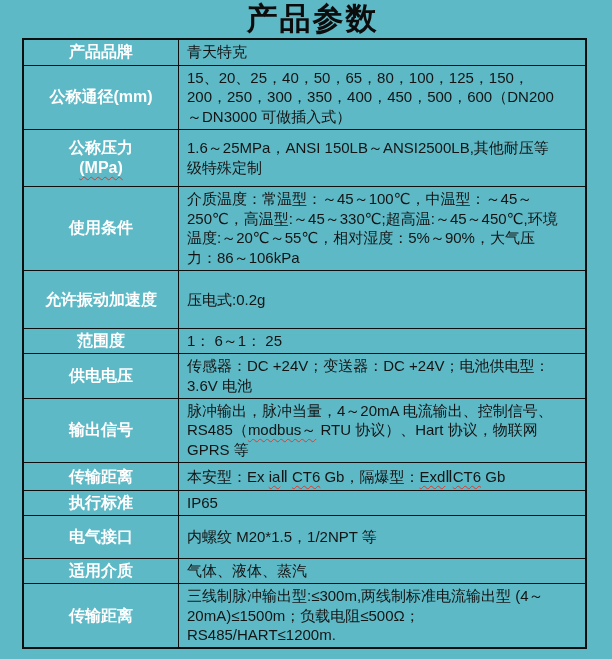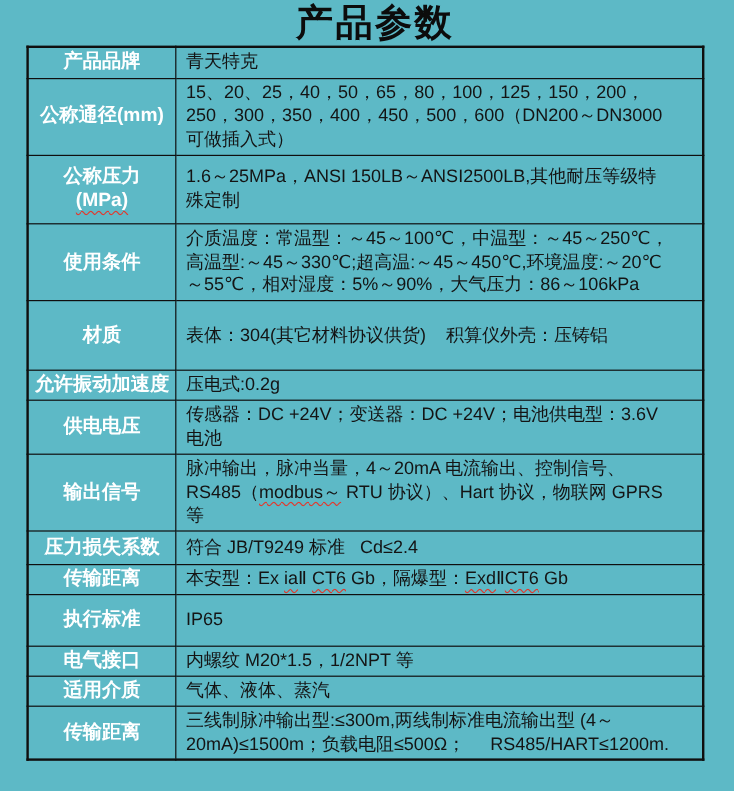--- a/index.html
+++ b/index.html
@@ -32,21 +32,21 @@
   table.params th, table.params td {
     border: 1.5px solid #0f0f0f;
     vertical-align: middle;
   }
   table.params th {
     width: 118px;
     color: #ffffff;
     font-weight: bold;
     font-size: 16px;
     text-align: center;
-    padding: 1px 2px;
+    padding: 1px 18px;
     line-height: 1.25;
   }
   table.params td {
     color: #141414;
     font-size: 15px;
     text-align: left;
     padding: 2px 24px 2px 8px;
     line-height: 1.32;
     white-space: pre-wrap;
     word-break: break-word;
@@ -98,38 +98,34 @@
         <span class="label-line">公称压力</span>
         <span class="label-line sq">(MPa)</span>
       </th>
       <td>1.6～25MPa，ANSI 150LB～ANSI2500LB,其他耐压等级特殊定制</td>
     </tr>
     <tr>
       <th>使用条件</th>
       <td>介质温度：常温型：～45～100℃，中温型：～45～250℃，高温型:～45～330℃;超高温:～45～450℃,环境温度:～20℃～55℃，相对湿度：5%～90%，大气压力：86～106kPa</td>
     </tr>
     <tr>
-      <th>材质</th>
-      <td>表体：304(其它材料协议供货)    积算仪外壳：压铸铝</td>
+      <th>允许振动加速度</th>
+      <td>压电式:0.2g</td>
     </tr>
     <tr>
-      <th>允许振动加速度</th>
-      <td>压电式:0.2g</td>
+      <th>范围度</th>
+      <td>1： 6～1： 25</td>
     </tr>
     <tr>
       <th>供电电压</th>
       <td>传感器：DC +24V；变送器：DC +24V；电池供电型：3.6V 电池</td>
     </tr>
     <tr>
       <th>输出信号</th>
       <td><span>脉冲输出，脉冲当量，4～20mA 电流输出、控制信号、RS485（</span><span class="sq">modbus～</span><span> RTU 协议）、Hart 协议，物联网 GPRS 等</span></td>
-    </tr>
-    <tr>
-      <th>压力损失系数</th>
-      <td>符合 JB/T9249 标准   Cd≤2.4</td>
     </tr>
     <tr>
       <th>传输距离</th>
       <td><span>本安型：Ex </span><span class="sq">ia</span><span>Ⅱ </span><span class="sq">CT6</span><span> Gb，隔爆型：</span><span class="sq">Exd</span><span>Ⅱ</span><span class="sq">CT6</span><span> Gb</span></td>
     </tr>
     <tr>
       <th>执行标准</th>
       <td>IP65</td>
     </tr>
     <tr>

